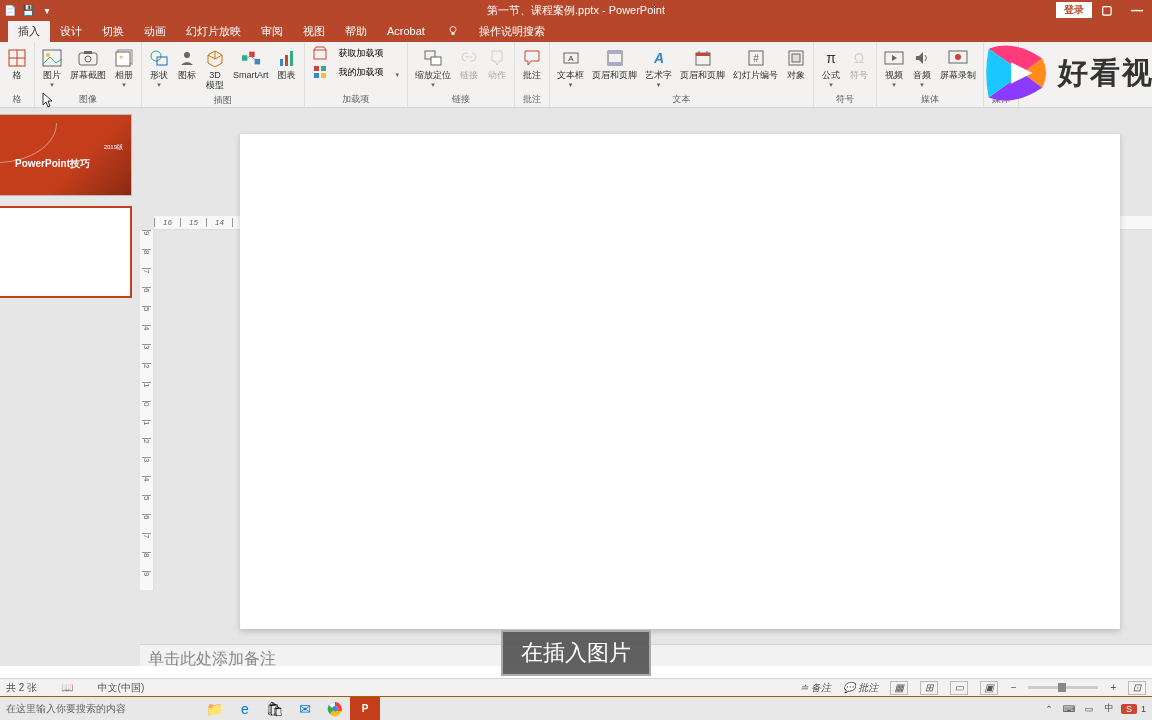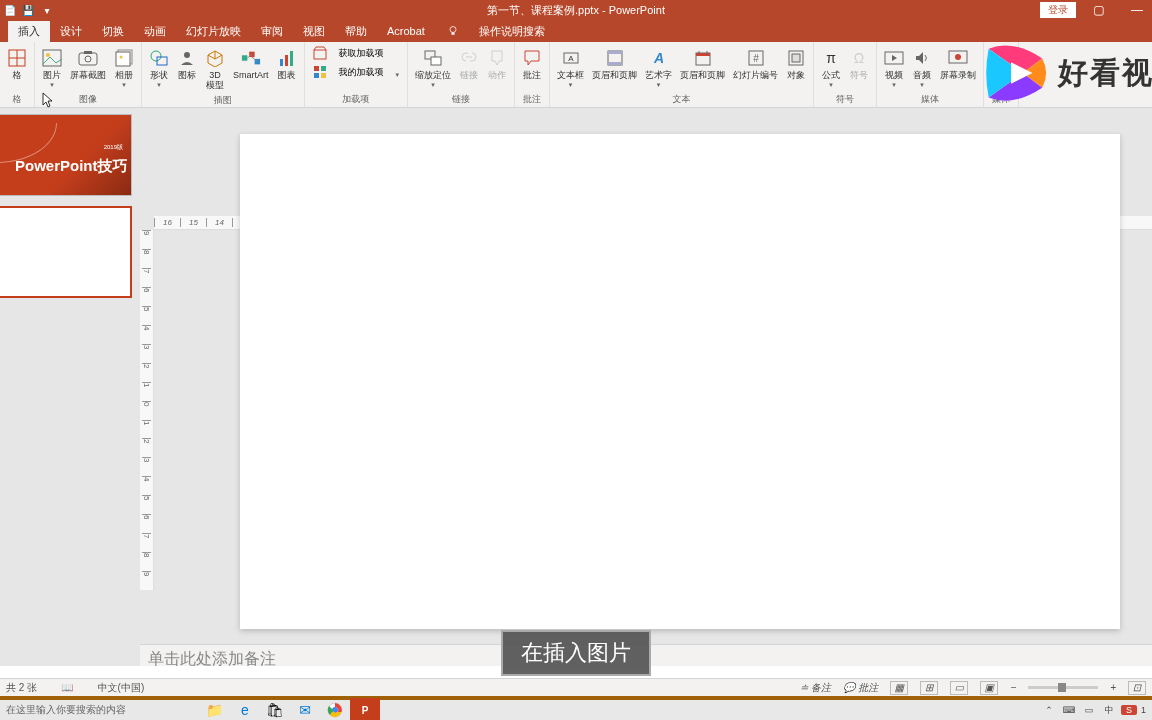--- a/index.html
+++ b/index.html
@@ -2,21 +2,21 @@
 <html><head>
 <meta charset="utf-8">
 <style>
 * { margin: 0; padding: 0; box-sizing: border-box; font-family: "Microsoft YaHei", sans-serif; }
 body { width: 1152px; height: 720px; overflow: hidden; background: #fff; position: relative; }
 
 
 .title-bar { height: 20px; background: #B7472A; display: flex; align-items: center; color: #fff; font-size: 11px; position: relative; }
 .title-bar-left { display: flex; align-items: center; gap: 4px; padding-left: 4px; }
 .title-center { position: absolute; left: 50%; transform: translateX(-50%); }
-.title-bar-right { position: absolute; right: 0; display: flex; align-items: center; gap: 8px; }
+.title-bar-right { position: absolute; right: 0; display: flex; align-items: center; gap: 0; font-weight: bold; }
 .login-btn { background: #fff; color: #B7472A; padding: 1px 8px; font-size: 10px; }
 .win-btn { width: 30px; text-align: center; font-size: 12px; }
 .qat-icon { width: 14px; height: 14px; display: flex; align-items: center; justify-content: center; font-size: 10px; }
 
 
 .ribbon-tabs { height: 22px; background: #B7472A; display: flex; align-items: center; padding-left: 8px; gap: 0; font-size: 11px; color: #fff; }
 .ribbon-tab { padding: 3px 10px; cursor: pointer; }
 .ribbon-tab.active { background: #f3f2f1; color: #333; }
 .search-help { display: flex; align-items: center; gap: 20px; margin-left: 12px; }
 .bulb-icon { width: 12px; height: 12px; }
@@ -41,38 +41,38 @@
 .ruler-h-mark { position: relative; width: 26px; text-align: center; border-left: 1px solid #999; font-style: italic; }
 .ruler-v { position: absolute; top: 122px; left: 140px; width: 14px; bottom: 76px; background: #f8f8f8; border-right: 1px solid #ddd; display: flex; flex-direction: column; align-items: center; font-size: 8px; color: #666; }
 .ruler-v-mark { height: 26px; display: flex; align-items: center; writing-mode: vertical-rl; border-top: 1px solid #999; }
 
 
 .editor-area { position: absolute; top: 108px; left: 0; right: 0; bottom: 54px; background: #e6e6e6; }
 .thumbnails { position: absolute; top: 0; left: 0; width: 138px; bottom: 0; background: #e6e6e6; padding: 6px 6px 6px 0; }
 .thumb { margin-bottom: 10px; border: 1px solid #bbb; background: #fff; position: relative; }
 .thumb.selected { border: 2px solid #C43E1C; }
 .thumb1 { height: 82px; background: linear-gradient(135deg, #C43E1C 60%, #8B2A12); position: relative; margin-left: -4px; }
-.thumb1-title { position: absolute; top: 42px; left: 18px; color: #fff; font-size: 15px; font-weight: bold; }
+.thumb1-title { position: absolute; top: 42px; left: 18px; color: #fff; font-size: 10px; font-weight: bold; }
 .thumb1-sub { position: absolute; top: 28px; right: 8px; color: #fff; font-size: 6px; }
 .thumb1-curve { position: absolute; top: 8px; left: 0; width: 60px; height: 40px; border: 1px solid rgba(255,255,255,0.4); border-radius: 0 0 100% 0; border-top: none; border-left: none; }
 .thumb2 { height: 92px; background: #fff; margin-left: -4px; }
 
 .canvas-wrap { position: absolute; top: 26px; left: 240px; width: 880px; height: 495px; background: #fff; box-shadow: 0 2px 6px rgba(0,0,0,0.2); }
 .notes-area { position: absolute; bottom: 0; left: 140px; right: 0; height: 22px; background: #f3f2f1; border-top: 1px solid #d4d4d4; padding: 4px 8px; font-size: 16px; color: #888; }
 
 
 .status-bar { position: absolute; bottom: 24px; left: 0; right: 0; height: 18px; background: #f3f2f1; border-top: 1px solid #d4d4d4; display: flex; align-items: center; font-size: 10px; color: #555; padding: 0 6px; }
 .status-left { display: flex; gap: 24px; align-items: center; }
 .status-right { margin-left: auto; display: flex; gap: 12px; align-items: center; font-style: italic; }
 .view-btn { width: 18px; height: 14px; border: 1px solid #bbb; display: flex; align-items: center; justify-content: center; }
 .zoom-slider { width: 70px; height: 3px; background: #ccc; position: relative; }
 .zoom-thumb { position: absolute; left: 30px; top: -3px; width: 8px; height: 9px; background: #888; }
 
 
-.taskbar { position: absolute; bottom: 0; left: 0; right: 0; height: 24px; background: #e8e8e8; border-top: 4px solid #a16207; display: flex; align-items: center; font-size: 10px; }
+.taskbar { position: absolute; bottom: 0; left: 0; right: 0; height: 24px; background: #e8e8e8; border-top: 1px solid #a16207; display: flex; align-items: center; font-size: 10px; }
 .search-box { flex: 0 0 200px; padding-left: 6px; color: #666; }
 .task-icon { width: 30px; height: 24px; display: flex; align-items: center; justify-content: center; font-size: 14px; }
 .task-right { margin-left: auto; display: flex; align-items: center; gap: 4px; padding-right: 6px; font-size: 9px; color: #444; }
 .tray-icon { width: 16px; text-align: center; }
 
 
 .watermark { position: absolute; top: 38px; right: -2px; display: flex; align-items: center; gap: 6px; pointer-events: none; }
 .watermark-logo { width: 78px; height: 70px; }
 .watermark-text { font-size: 30px; font-weight: bold; color: #333; letter-spacing: 2px; }
 

